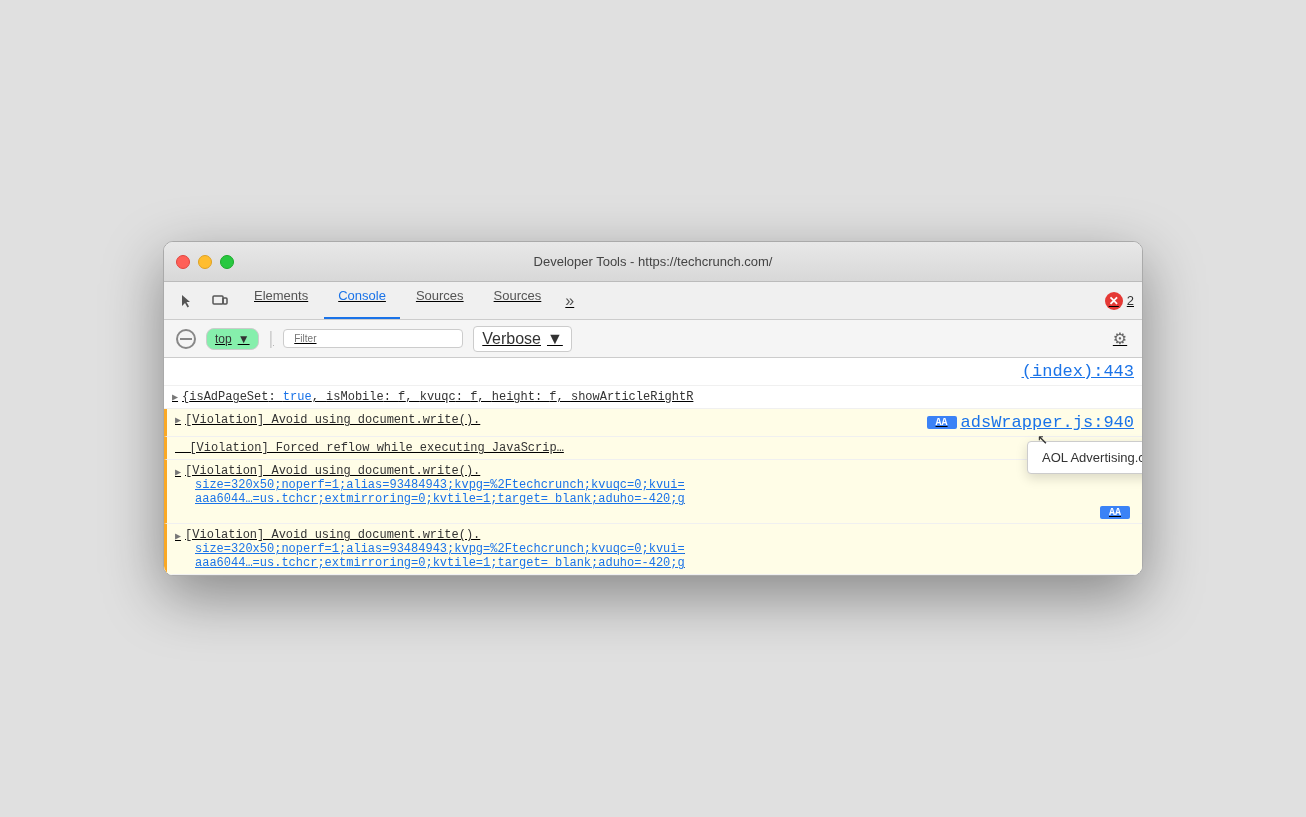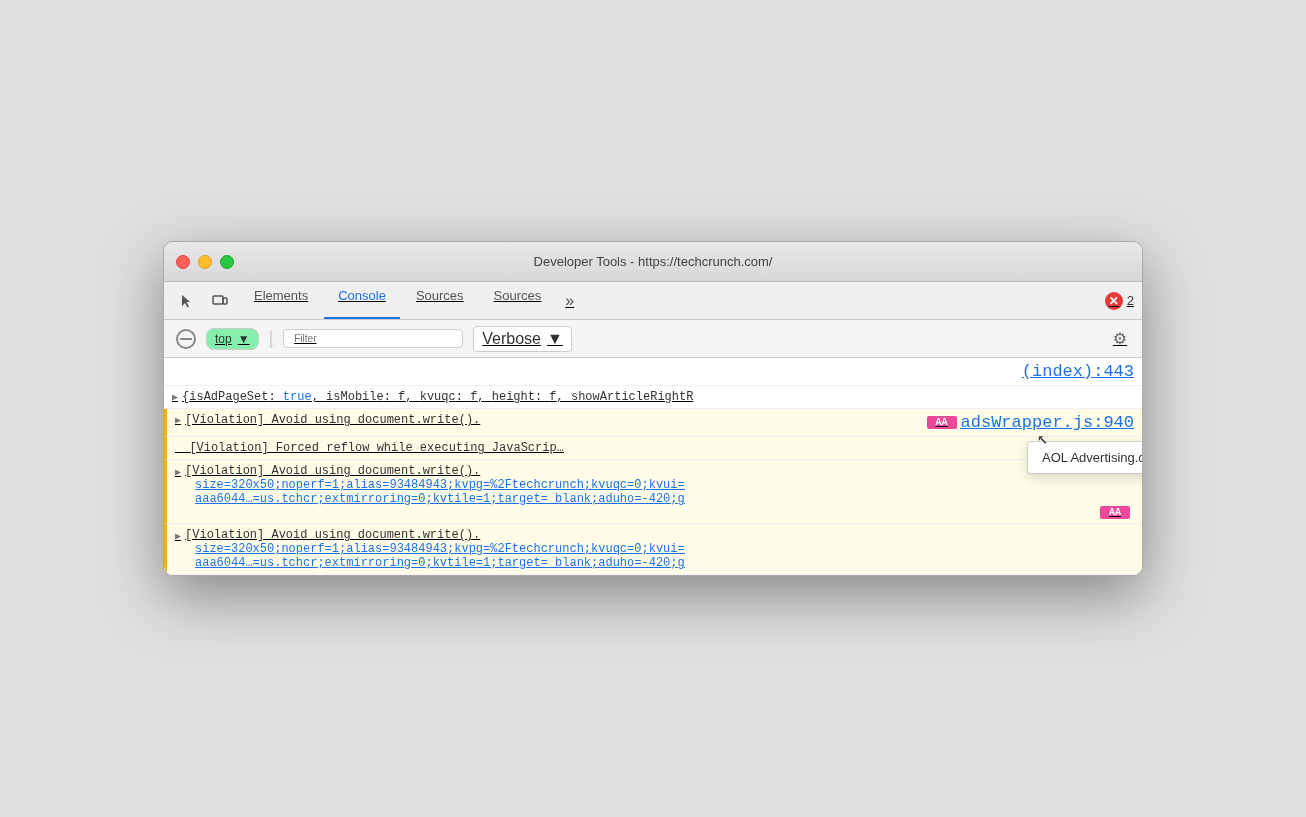--- a/index.html
+++ b/index.html
@@ -246,21 +246,21 @@
     .console-text {
       color: #333;
       flex: 1;
       word-break: break-all;
     }
     .prop-key { color: #333; }
     .prop-val-bool { color: #1a73e8; }
     .prop-val-other { color: #333; }
 
     .aa-badge {
-      background: #ec4899;
+      background: #3b82f6;
       color: white;
       font-size: 10px;
       font-weight: bold;
       padding: 1px 9px;
       border-radius: 2px;
       margin: 0 4px;
       flex-shrink: 0;
       align-self: center;
     }
 

